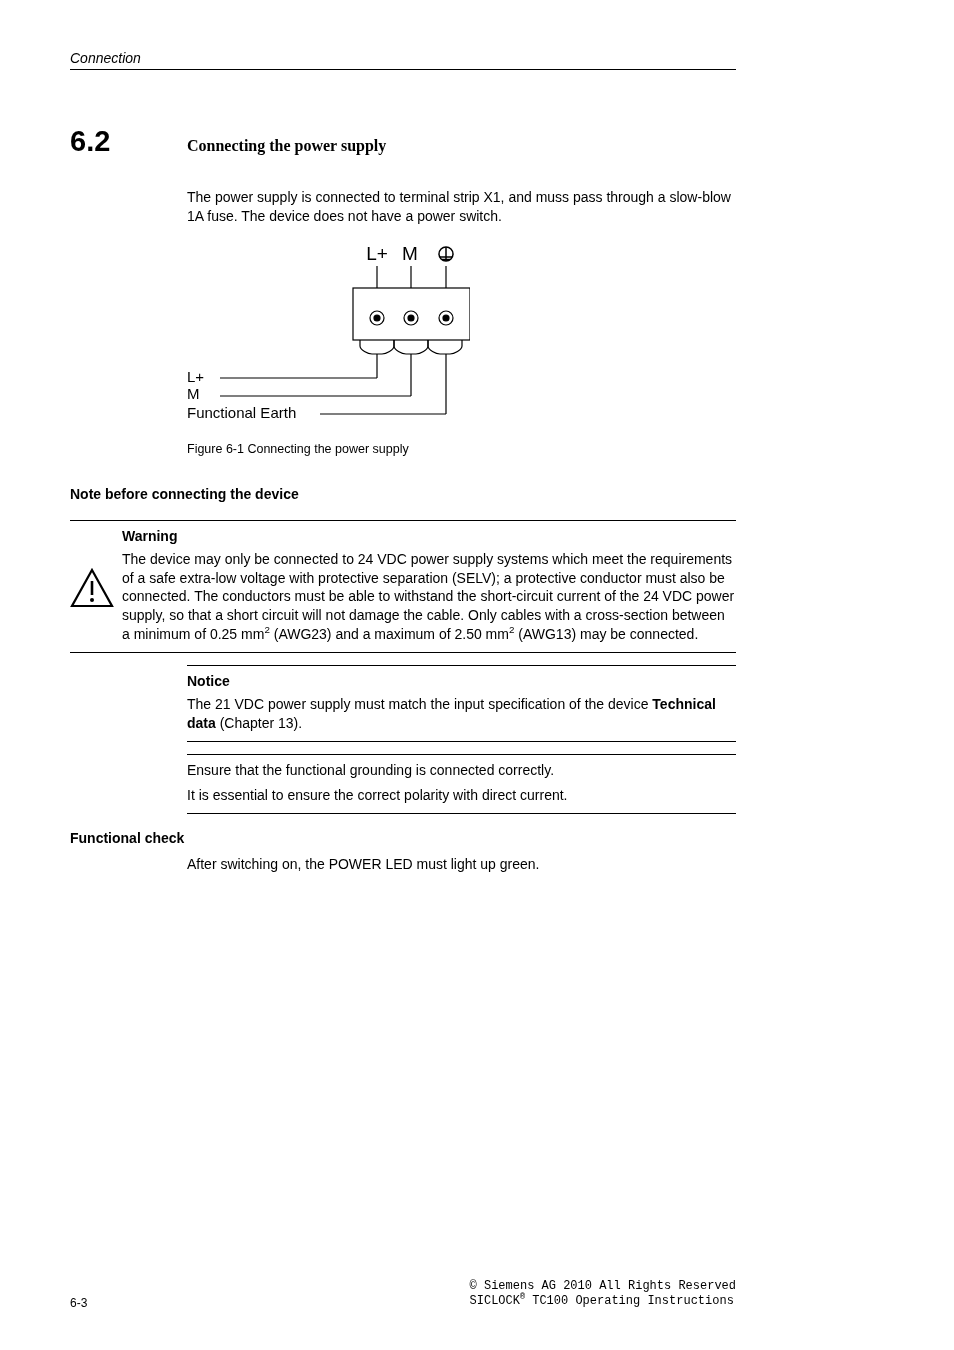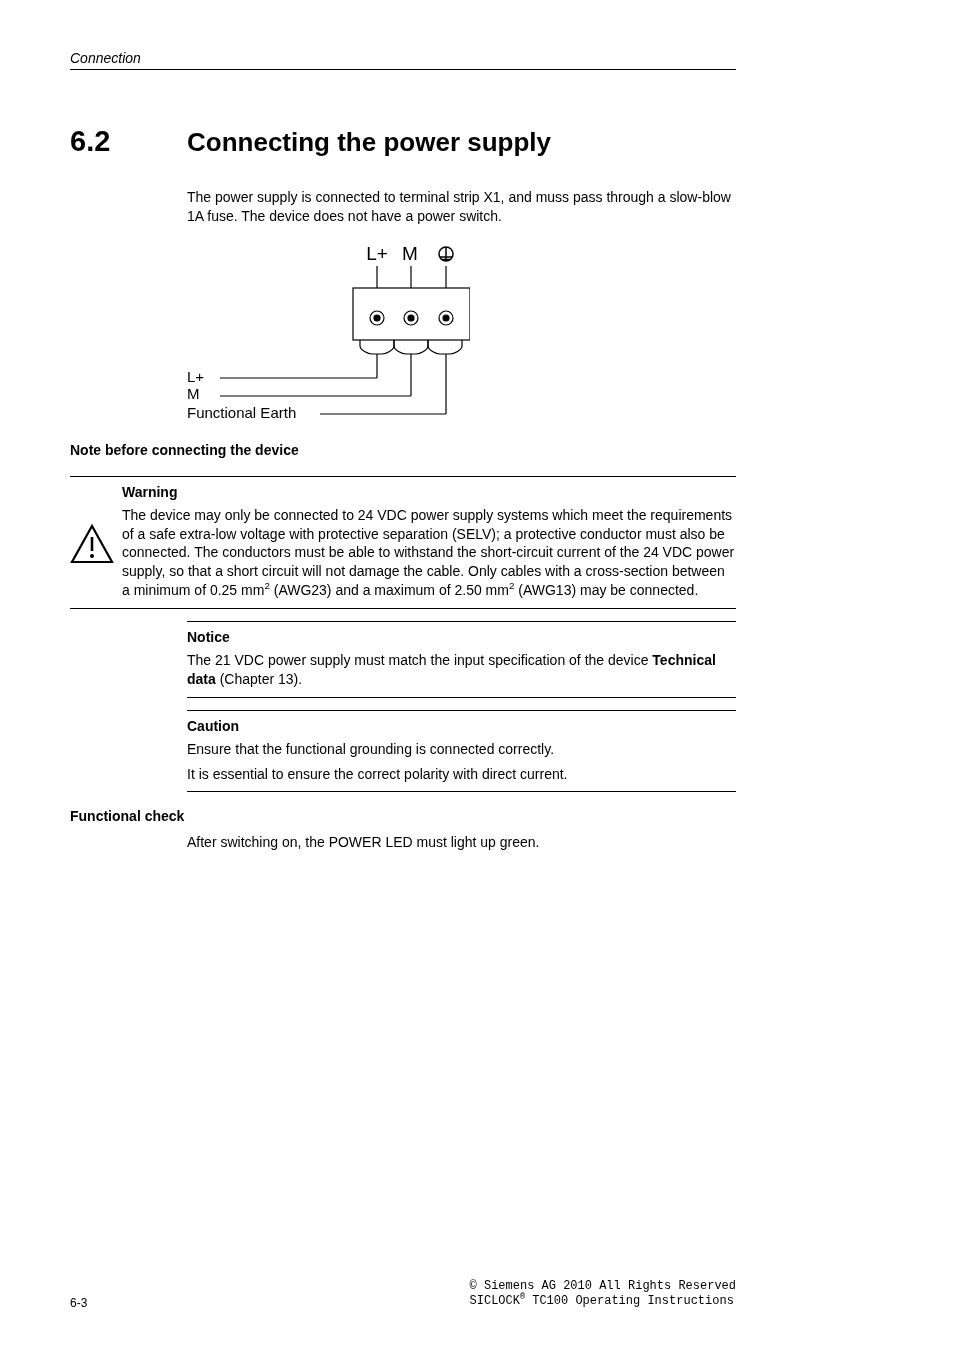--- a/index.html
+++ b/index.html
@@ -37,22 +37,23 @@
     align-items: baseline;
     margin-bottom: 30px;
   }
   .section-num {
     font-size: 29px;
     font-weight: bold;
     width: 117px;
     flex-shrink: 0;
   }
   .section-head {
-    font-size: 26px;
-    font-weight: bold;
+    font-size: 16px;
+    font-weight: bold;
+    font-family: Liberation Serif, serif;
   }
   .intro {
     line-height: 1.35;
     margin-bottom: 20px;
   }
   .figure {
     position: relative;
     width: 400px;
     height: 190px;
     margin-left: -117px;
@@ -179,20 +180,21 @@
         <g stroke="#000" stroke-width="1.2" fill="none">
           <line x1="150" y1="132" x2="307" y2="132"></line>
           <line x1="150" y1="150" x2="341" y2="150"></line>
           <line x1="250" y1="168" x2="376" y2="168"></line>
         </g>
         <text x="117" y="136" font-family="Arial" font-size="15">L+</text>
         <text x="117" y="153" font-family="Arial" font-size="15">M</text>
         <text x="117" y="172" font-family="Arial" font-size="15">Functional Earth</text>
       </svg>
     </div>
+    <div class="fig-caption">Figure 6-1 Connecting the power supply</div>
 
     <div class="sub-head">Note before connecting the device</div>
 
     <div class="group">
       <hr class="box-rule" style="margin-left:-117px">
       <div class="callout">
         <div class="icon">
           <svg width="44" height="40" viewBox="0 0 44 40">
             <polygon points="22,2 42,38 2,38" fill="none" stroke="#000" stroke-width="2.2"></polygon>
             <line x1="22" y1="13" x2="22" y2="27" stroke="#000" stroke-width="2.6"></line>
@@ -215,21 +217,20 @@
           <span>The 21 VDC power supply must match the input specification of the device </span><b>Technical data</b><span> (Chapter 13).</span>
         </div>
       </div>
       <hr class="box-rule">
     </div>
 
     <div class="group">
       <hr class="box-rule">
       <div class="callout-noicon">
         <div class="body">
-          <div class="head">Caution</div>
           <div style="margin-bottom:6px">Ensure that the functional grounding is connected correctly.</div>
           <div>It is essential to ensure the correct polarity with direct current.</div>
         </div>
       </div>
       <hr class="box-rule">
     </div>
 
     <div class="sub-head" style="margin-top:16px; margin-bottom:10px">Functional check</div>
     <div>After switching on, the POWER LED must light up green.</div>
 

